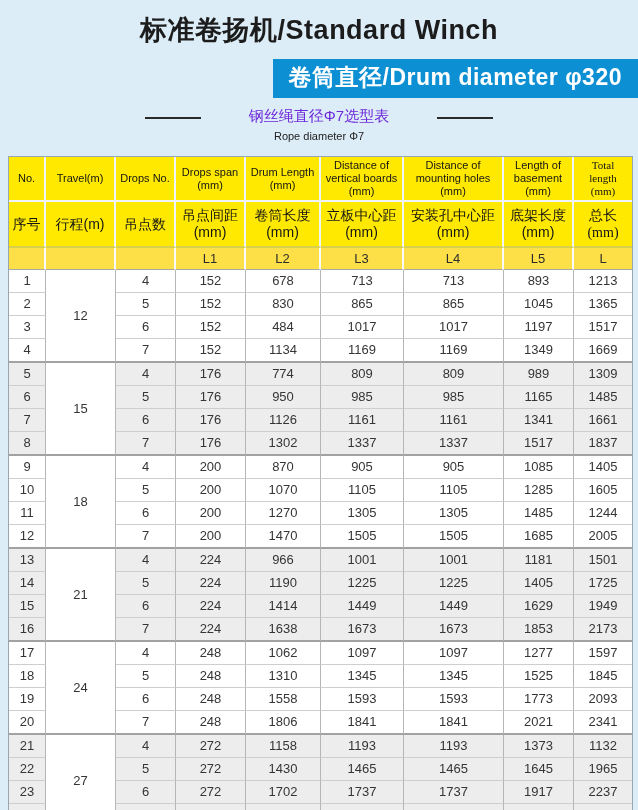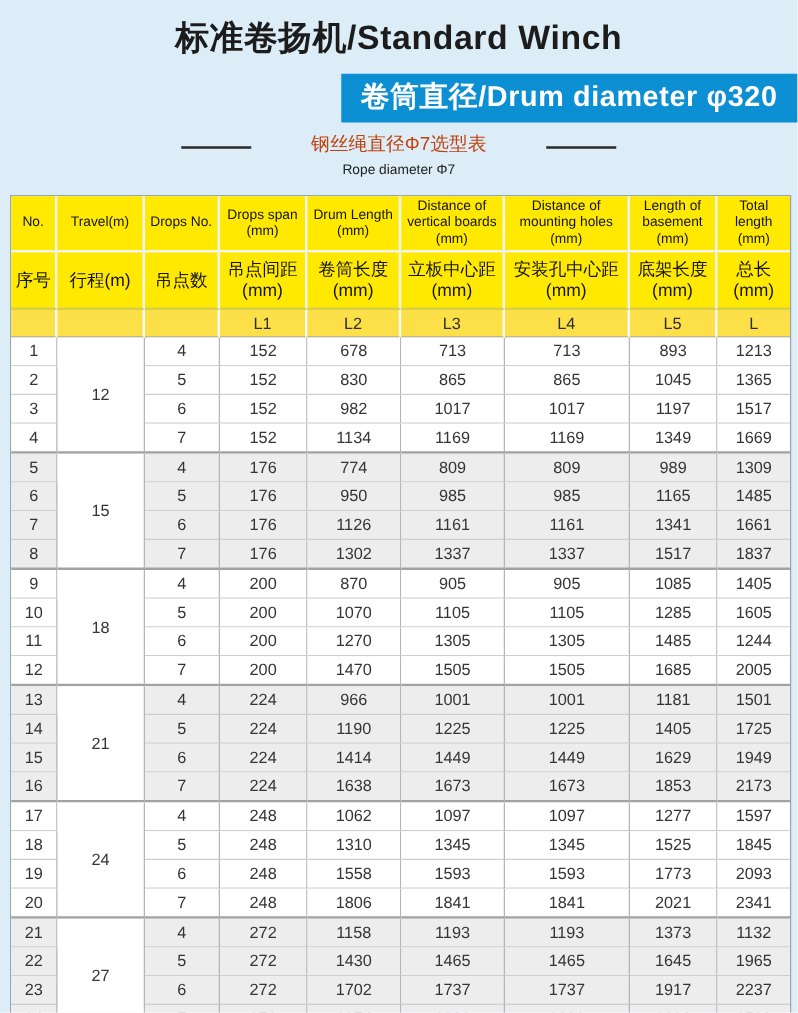--- a/index.html
+++ b/index.html
@@ -30,21 +30,21 @@
   .subtitle {
     display: flex; justify-content: center; align-items: center;
     margin-top: 8px; gap: 48px;
   }
   .rule {
     width: 56px; height: 0;
     border-top: 2px solid #2a2a2a;
     transform: translateY(-8px);
   }
   .subtitle-text { text-align: center; line-height: 20px; }
-  .subtitle-cn { font-size: 15px; color: #c2410c; text-align: right; }
+  .subtitle-cn { font-size: 15px; color: #6d28d9; text-align: right; }
   .subtitle-en { font-size: 11px; color: #222; }
 
   table {
     border-collapse: separate; border-spacing: 0;
     table-layout: fixed;
     width: 623px;
     margin: 10px 0 0 8px;
     background: #ffffff;
     border: 1px solid #98a6b1;
   }
@@ -59,21 +59,21 @@
   col.c4 { width: 75px; }  col.c5 { width: 83px; }
   col.c6 { width: 100px; } col.c7 { width: 70px; }
   col.c8 { width: 58px; }
 
   thead th {
     background: #ffe900;
     font-weight: normal; color: #151515;
     white-space: pre-line;
     border-right: 2px solid #eef4f8;
   }
-  thead th:last-child { border-right: none; }
+  thead th:last-child { border-right: none; font-family: Liberation Serif, serif; }
   tr.header-en th { font-size: 11px; height: 45px; line-height: 13px; border-bottom: 2px solid #eef4f8; }
   tr.header-cn th { font-size: 14px; height: 46px; line-height: 17px; border-bottom: 2px solid #d6d04d; }
 
   tr.sym-row td {
     background: #fde047;
     font-size: 13px; color: #2d2d2d;
     height: 22px;
     border-right: 2px solid #fafafa;
     border-bottom: 1px solid #a8a8a8;
   }
@@ -193,21 +193,21 @@
           <td class="cell-value">830</td>
           <td class="cell-value">865</td>
           <td class="cell-value">865</td>
           <td class="cell-value">1045</td>
           <td class="cell-value">1365</td>
         </tr>
         <tr>
           <td class="cell-no">3</td>
           <td class="cell-value">6</td>
           <td class="cell-value">152</td>
-          <td class="cell-value">982</td>
+          <td class="cell-value">484</td>
           <td class="cell-value">1017</td>
           <td class="cell-value">1017</td>
           <td class="cell-value">1197</td>
           <td class="cell-value">1517</td>
         </tr>
         <tr class=" group-end">
           <td class="cell-no">4</td>
           <td class="cell-value">7</td>
           <td class="cell-value">152</td>
           <td class="cell-value">1134</td>

